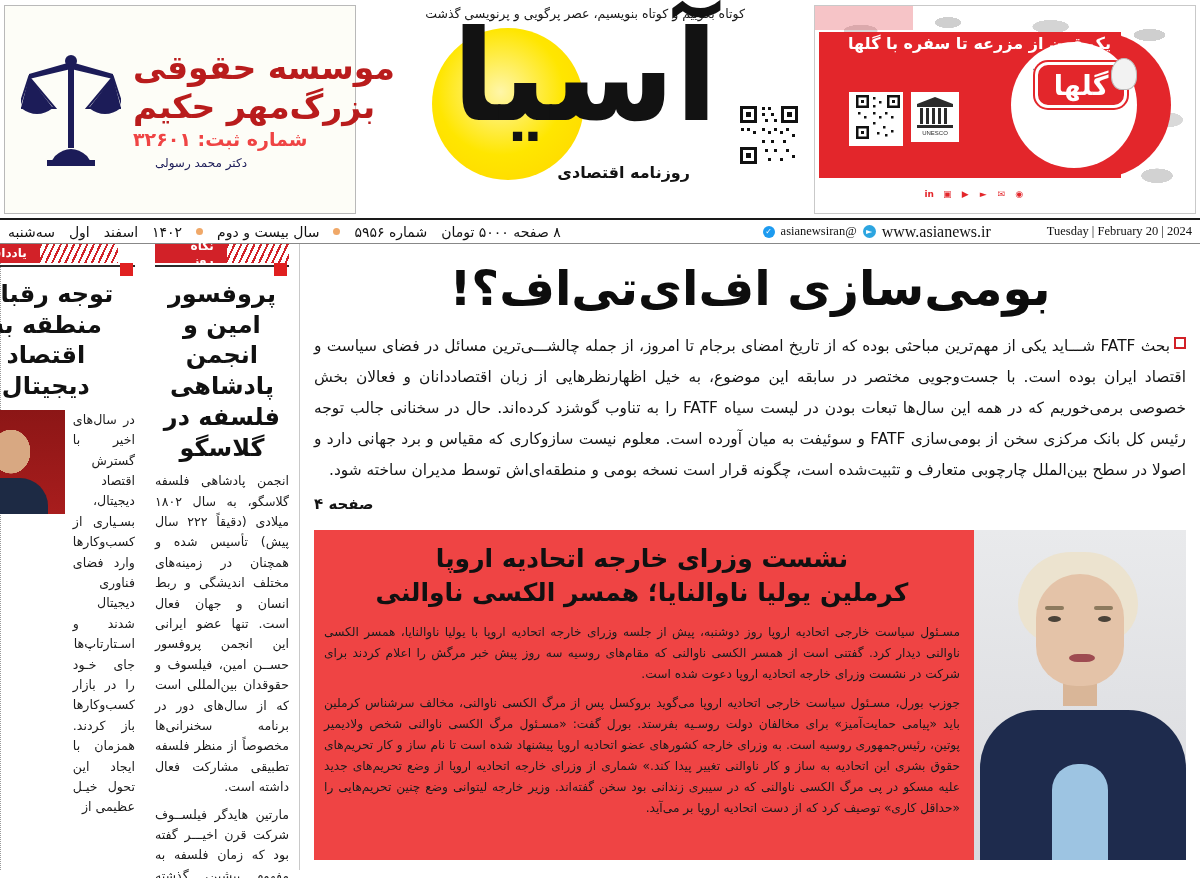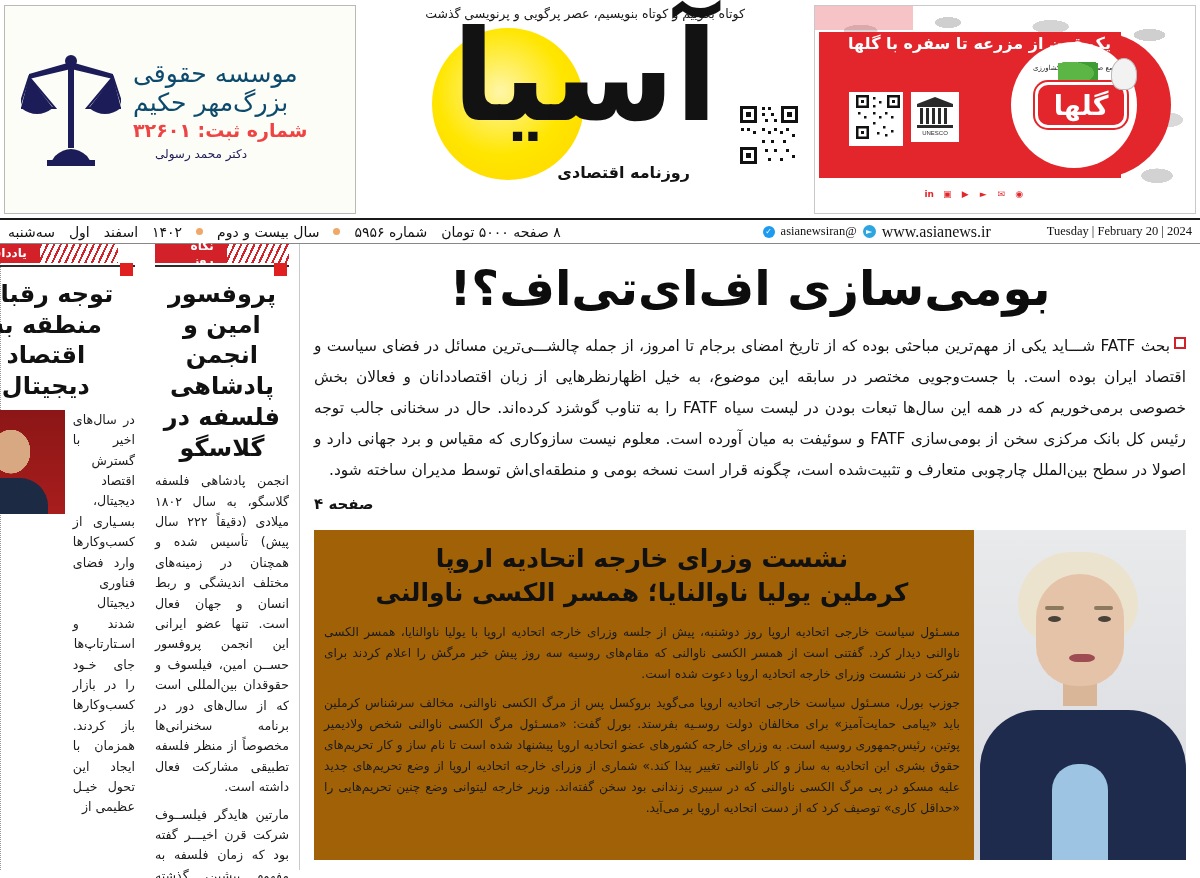--- a/index.html
+++ b/index.html
@@ -51,25 +51,25 @@
     justify-content: center;
   }
   .legal-text {
     flex: 1;
     text-align: left;
     padding-left: 6px;
     color: #1b1b55;
     direction: rtl;
   }
   .legal-l1, .legal-l2 {
-    font-size: 25px;
-    font-weight: normal;
+    font-size: 33px;
+    font-weight: bold;
     letter-spacing: -1px;
     line-height: 1.16;
-    color: #0c4a6e;
+    color: #b91c1c;
     white-space: nowrap;
   }
   .legal-reg {
     font-size: 19px;
     font-weight: bold;
     color: #ef4444;
     margin-top: 2px;
     white-space: nowrap;
   }
   .legal-doc {
@@ -187,21 +187,21 @@
     top: 28px;
     color: #fff;
     font-size: 16px;
     font-weight: bold;
     white-space: nowrap;
     text-align: right;
   }
   .golha-badge {
     position: absolute;
     left: 220px;
-    top: 76px;
+    top: 56px;
     width: 86px;
     height: 40px;
     background: #e3262b;
     border: 3px solid #fff;
     border-radius: 13px;
     color: #fff;
     font-size: 27px;
     font-weight: bold;
     display: flex;
     align-items: center;
@@ -517,21 +517,21 @@
   .lead-pageref {
     text-align: left;
     font-size: 15px;
     font-weight: bold;
     margin-top: 3px;
   }
 
   
   .story {
     margin-top: 10px;
-    background: #a16207;
+    background: #ef4444;
     display: flex;
     flex-direction: row-reverse;
     height: 330px;
     box-sizing: border-box;
     overflow: hidden;
   }
   .story-text {
     flex: 1;
     min-width: 0;
     padding: 12px 14px 8px 10px;

